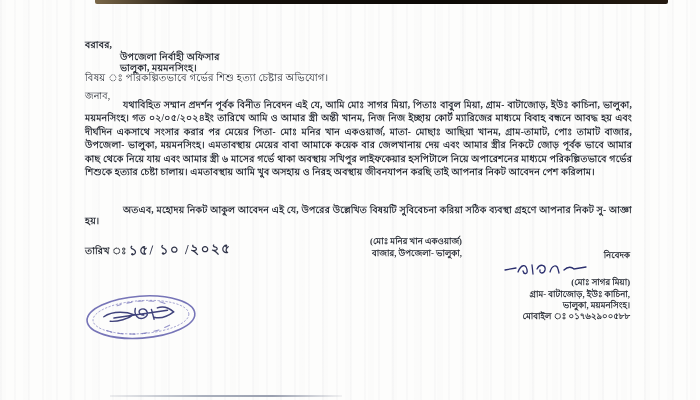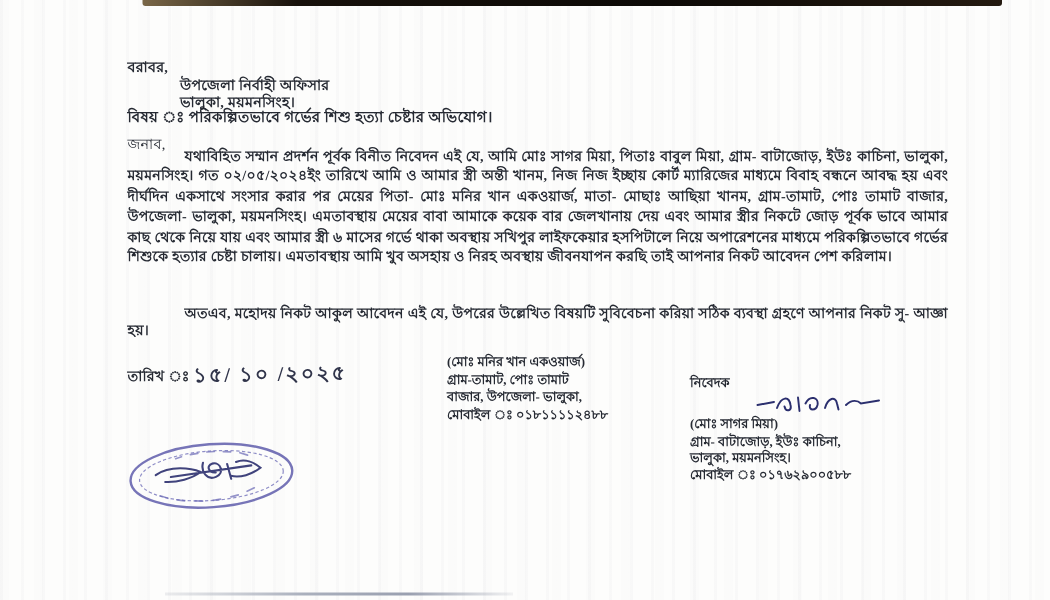--- a/index.html
+++ b/index.html
@@ -21,38 +21,38 @@
     border-radius:0 0 2px 2px;
   }
   .bottom-edge{
     position:absolute;left:110px;top:395px;width:232px;height:2px;
     background:linear-gradient(90deg,rgba(140,145,160,0.15),#aab0bd 40%,#9aa0b0 70%,rgba(140,145,160,0.1));
   }
   .txt{position:absolute;letter-spacing:0.2px;}
   .to-salutation{left:85px;top:38px;font-size:9.5px;font-weight:700;}
   .to-title{left:120px;top:50px;font-size:9.5px;font-weight:700;text-align:right;}
   .to-addr{left:120px;top:61px;font-size:9.5px;font-weight:700;}
-  .subject{left:85px;top:70px;font-size:10px;font-weight:700;}
+  .subject{left:85px;top:70px;font-size:10px;font-weight:400;}
   .greeting{left:85px;top:89px;font-size:9.5px;font-weight:400;}
   .body-para1{
     left:85px;top:99px;width:547px;
     font-size:9.4px;line-height:13.45px;font-weight:600;
     text-align:justify;text-indent:38px;
   }
   .body-para2{
     left:85px;top:205px;width:547px;
     font-size:9.4px;line-height:11px;font-weight:600;
     text-align:justify;text-indent:38px;
   }
   .date-line{left:85px;top:239px;font-size:9.5px;font-weight:700;}
   .date-line .hand{
     font-size:13.5px;letter-spacing:1.5px;font-weight:600;
     color:#30344a;display:inline-block;transform:rotate(-1deg);
   }
-  .sig-block{position:absolute;text-align:left;font-weight:700;}
+  .sig-block{position:absolute;text-align:right;font-weight:700;}
   .father-block{left:298px;top:236px;width:164px;font-size:8.6px;line-height:11.6px;}
   .petitioner-block{left:460px;top:250px;width:170px;font-size:8.6px;line-height:11.3px;}
   .sig-scrawl{display:block;margin:0 auto;}
   .stamp{
     position:absolute;left:84px;top:294px;width:118px;height:48px;
     transform:rotate(-4deg);
   }
   .block-line{display:block;}
 </style>
 </head>
@@ -73,23 +73,21 @@
 <div class="txt body-para1">যথাবিহিত সম্মান প্রদর্শন পূর্বক বিনীত নিবেদন এই যে, আমি মোঃ সাগর মিয়া, পিতাঃ বাবুল মিয়া, গ্রাম- বাটাজোড়, ইউঃ কাচিনা, ভালুকা, ময়মনসিংহ। গত ০২/০৫/২০২৪ইং তারিখে আমি ও আমার স্ত্রী অন্তী খানম, নিজ নিজ ইচ্ছায় কোর্ট ম্যারিজের মাধ্যমে বিবাহ বন্ধনে আবদ্ধ হয় এবং দীর্ঘদিন একসাথে সংসার করার পর মেয়ের পিতা- মোঃ মনির খান একওয়ার্জ, মাতা- মোছাঃ আছিয়া খানম, গ্রাম-তামাট, পোঃ তামাট বাজার, উপজেলা- ভালুকা, ময়মনসিংহ। এমতাবস্থায় মেয়ের বাবা আমাকে কয়েক বার জেলখানায় দেয় এবং আমার স্ত্রীর নিকটে জোড় পূর্বক ভাবে আমার কাছ থেকে নিয়ে যায় এবং আমার স্ত্রী ৬ মাসের গর্ভে থাকা অবস্থায় সখিপুর লাইফকেয়ার হসপিটালে নিয়ে অপারেশনের মাধ্যমে পরিকল্পিতভাবে গর্ভের শিশুকে হত্যার চেষ্টা চালায়। এমতাবস্থায় আমি খুব অসহায় ও নিরহ অবস্থায় জীবনযাপন করছি তাই আপনার নিকট আবেদন পেশ করিলাম।</div>
 <div class="txt body-para2">অতএব, মহোদয় নিকট আকুল আবেদন এই যে, উপরের উল্লেখিত বিষয়টি সুবিবেচনা করিয়া সঠিক ব্যবস্থা গ্রহণে আপনার নিকট সু- আজ্ঞা হয়।</div>
 
 <div class="txt date-line">
   <span>তারিখ ঃ</span>
   <span class="hand">১৫/ ১০ /২০২৫</span>
 </div>
 
 <div class="sig-block father-block">
   <span class="block-line">(মোঃ মনির খান একওয়ার্জ)</span>
-  <span class="block-line">গ্রাম-তামাট, পোঃ তামাট</span>
   <span class="block-line">বাজার, উপজেলা- ভালুকা,</span>
-  <span class="block-line">মোবাইল ঃ ০১৮১১১১২৪৮৮</span>
 </div>
 
 <div class="sig-block petitioner-block">
   <span class="block-line">নিবেদক</span>
   <svg class="sig-scrawl" width="86" height="16" viewBox="0 0 86 16">
     <path d="M3,9 L14,7 M16,11 C19,3 24,3 25,9 C26,13 22,14 21,10 M30,4 L31,13 M35,8 C38,2 44,4 43,9 C42,13 37,13 38,9 M48,11 C50,4 55,3 56,8 L57,12 M62,9 C66,5 70,6 72,8 L84,6" fill="none" stroke="#2b2f6e" stroke-width="1.3" stroke-linecap="round"></path>
   </svg>
   <span class="block-line">(মোঃ সাগর মিয়া)</span>
   <span class="block-line">গ্রাম- বাটাজোড়, ইউঃ কাচিনা,</span>
   <span class="block-line">ভালুকা, ময়মনসিংহ।</span>

